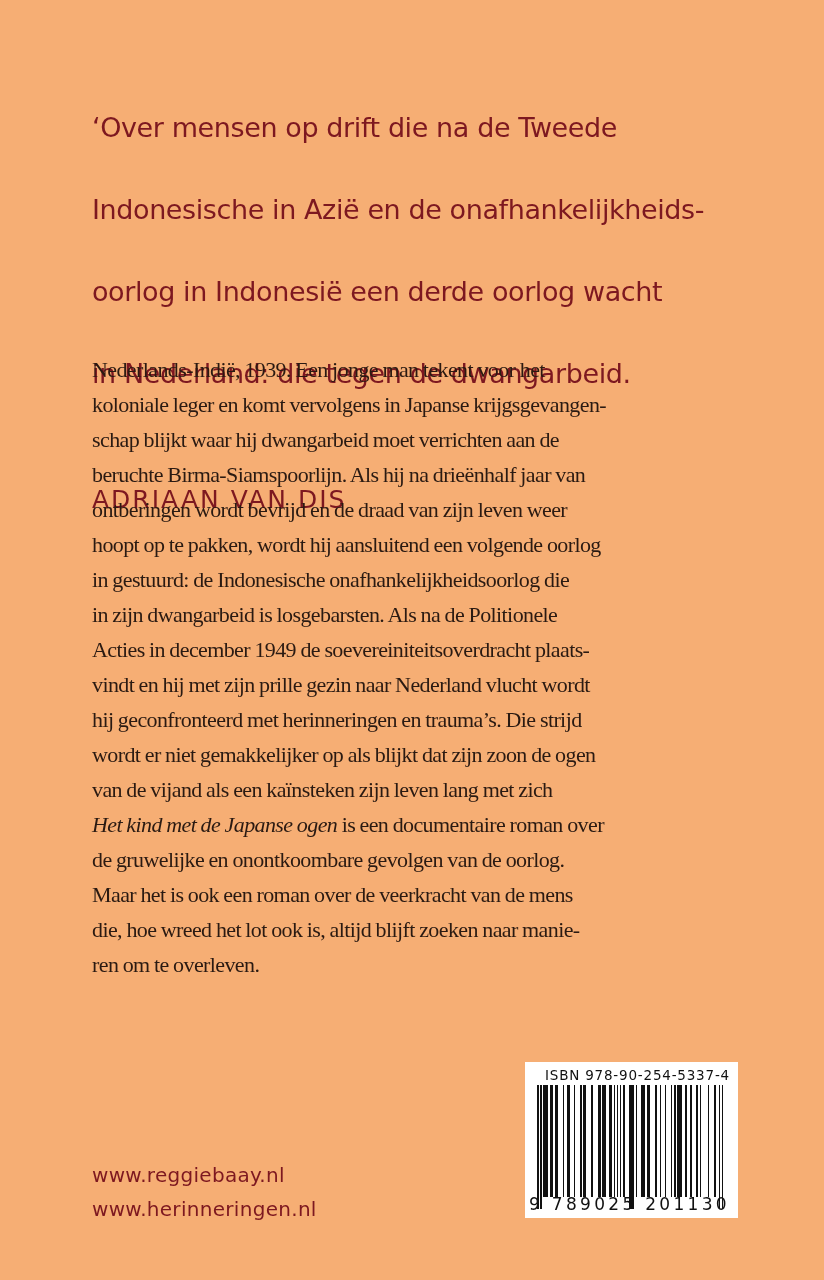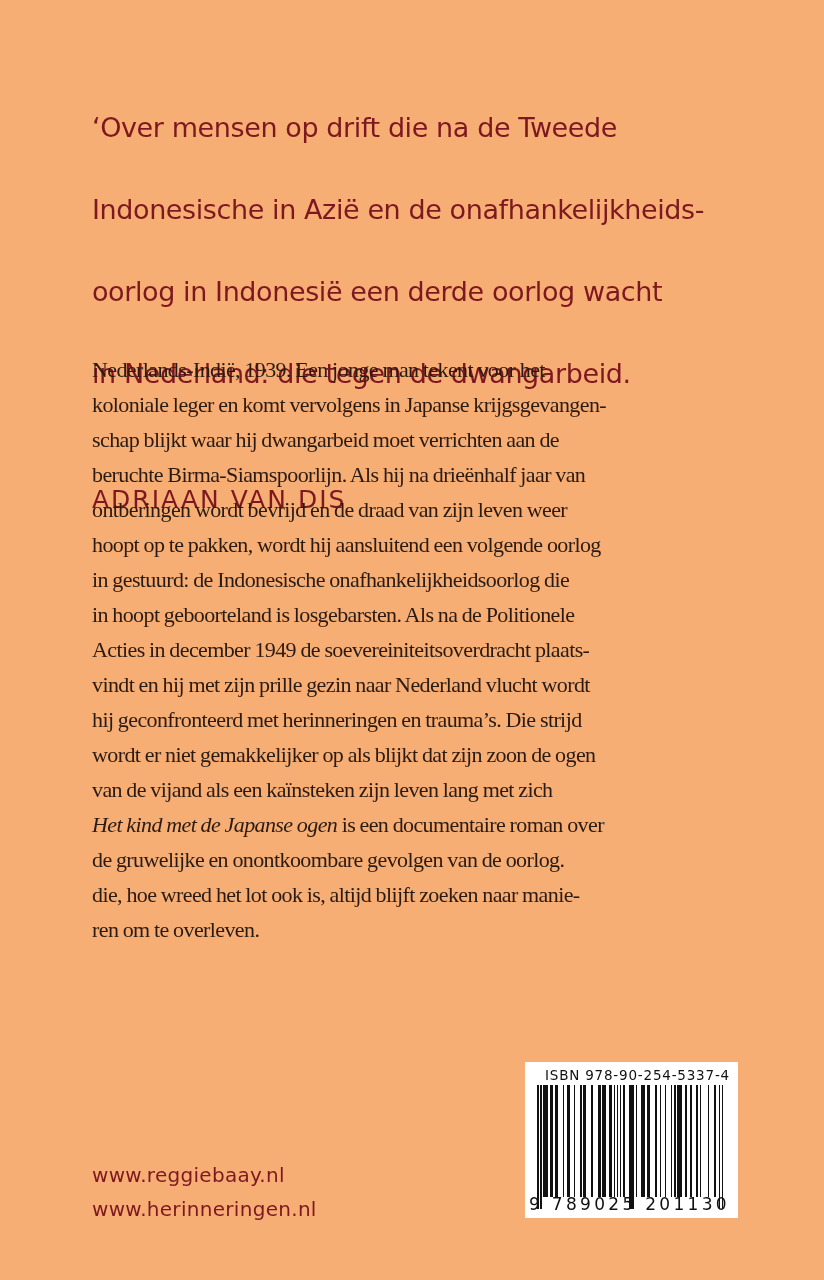--- a/index.html
+++ b/index.html
@@ -136,30 +136,31 @@
 
 <div class="blurb">
   <p>
     <span class="line">Nederlands-Indië, 1939. Een jonge man tekent voor het</span>
     <span class="line">koloniale leger en komt vervolgens in Japanse krijgsgevangen-</span>
     <span class="line">schap blijkt waar hij dwangarbeid moet verrichten aan de</span>
     <span class="line">beruchte Birma-Siamspoorlijn. Als hij na drieënhalf jaar van</span>
     <span class="line">ontberingen wordt bevrijd en de draad van zijn leven weer</span>
     <span class="line">hoopt op te pakken, wordt hij aansluitend een volgende oorlog</span>
     <span class="line">in gestuurd: de Indonesische onafhankelijkheidsoorlog die</span>
-    <span class="line">in hoopt geboorteland is losgebarsten. Als na de Politionele</span>
+    <span class="line">in zijn dwangarbeid is losgebarsten. Als na de Politionele</span>
     <span class="line">Acties in december 1949 de soevereiniteitsoverdracht plaats-</span>
     <span class="line">vindt en hij met zijn prille gezin naar Nederland vlucht wordt</span>
     <span class="line">hij geconfronteerd met herinneringen en trauma’s. Die strijd</span>
     <span class="line">wordt er niet gemakkelijker op als blijkt dat zijn zoon de ogen</span>
     <span class="line">van de vijand als een kaïnsteken zijn leven lang met zich</span>
   </p>
   <p>
     <span class="line"><em>Het kind met de Japanse ogen</em><span> is een documentaire roman over</span></span>
     <span class="line">de gruwelijke en onontkoombare gevolgen van de oorlog.</span>
+    <span class="line">Maar het is ook een roman over de veerkracht van de mens</span>
     <span class="line">die, hoe wreed het lot ook is, altijd blijft zoeken naar manie-</span>
     <span class="line">ren om te overleven.</span>
   </p>
 </div>
 
 <div class="websites">
   <a>www.reggiebaay.nl</a>
   <a>www.herinneringen.nl</a>
 </div>
 

